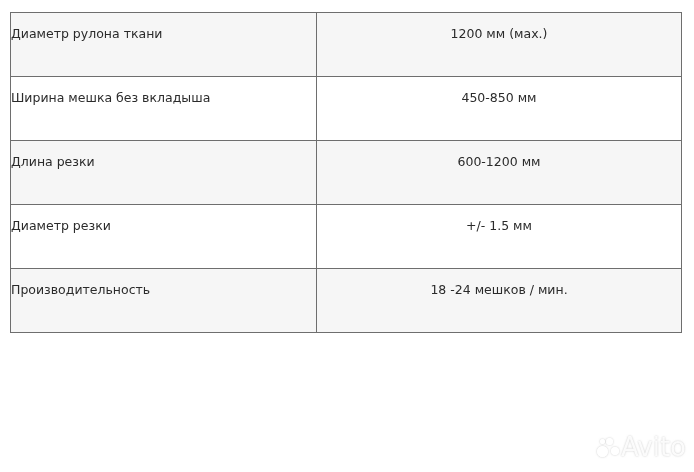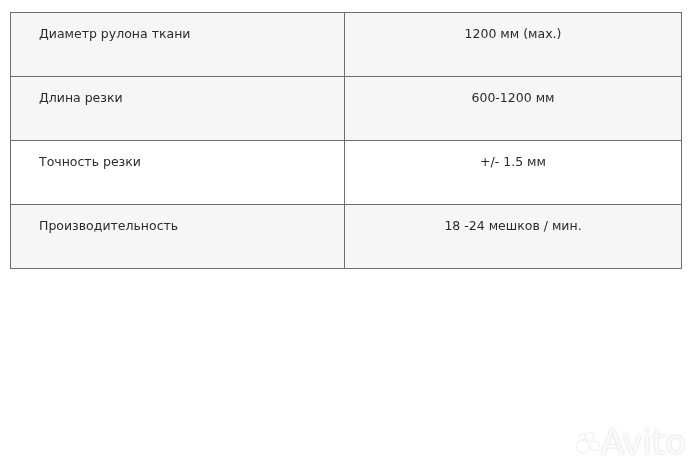--- a/index.html
+++ b/index.html
@@ -2,56 +2,64 @@
 <html><head>
   <meta charset="utf-8">
   <style>
     html, body { margin: 0; padding: 0; background: #ffffff; }
     body { width: 694px; height: 472px; position: relative; overflow: hidden;
            font-family: "DejaVu Sans", sans-serif; color: #2b2b2b; }
     .spec-table { position: absolute; left: 10px; top: 12px; width: 672px;
                   border-collapse: collapse; table-layout: fixed; }
     .spec-table td { border: 1px solid #6e6e6e; height: 63px; vertical-align: top;
                      font-size: 12.5px; padding: 0; line-height: 1; }
-    .spec-table td.param { width: 305px; padding-left: 28px; }
+    .spec-table td.param { width: 305px; padding-left: 0; }
     .spec-table td.value { text-align: center; }
     .spec-table td span { display: block; padding-top: 15px; }
     .spec-table tr.shaded td { background: #f6f6f6; }
     .spec-table tr.plain td { background: #ffffff; }
     .watermark { position: absolute; right: 8px; bottom: 10px; display: flex; align-items: center;
-                 color: rgba(255,255,255,0.9); font-size: 34px; font-family: "DejaVu Sans", sans-serif;
+                 color: rgba(255,255,255,0.9); font-size: 26px; font-family: "DejaVu Sans", sans-serif;
                  text-shadow: 0 0 2px rgba(160,160,160,0.6); }
     .watermark .dots { position: relative; width: 22px; height: 22px; margin-right: 2px; }
     .watermark .dots i { position: absolute; border-radius: 50%; background: rgba(255,255,255,0.92);
                          box-shadow: 0 0 2px rgba(150,150,150,0.6); }
   </style>
 </head>
 <body>
 
 <table class="spec-table">
   <tbody>
     <tr class="shaded">
       <td class="param">
           <span>Диаметр рулона ткани</span>
         </td>
       <td class="value">
           <span>1200 мм (мах.)</span>
         </td>
     </tr>
+    <tr class="plain">
+      <td class="param">
+          <span>Ширина мешка без вкладыша</span>
+        </td>
+      <td class="value">
+          <span>450-850 мм</span>
+        </td>
+    </tr>
     <tr class="shaded">
       <td class="param">
           <span>Длина резки</span>
         </td>
       <td class="value">
           <span>600-1200 мм</span>
         </td>
     </tr>
     <tr class="plain">
       <td class="param">
-          <span>Точность резки</span>
+          <span>Диаметр резки</span>
         </td>
       <td class="value">
           <span>+/- 1.5 мм</span>
         </td>
     </tr>
     <tr class="shaded">
       <td class="param">
           <span>Производительность</span>
         </td>
       <td class="value">

